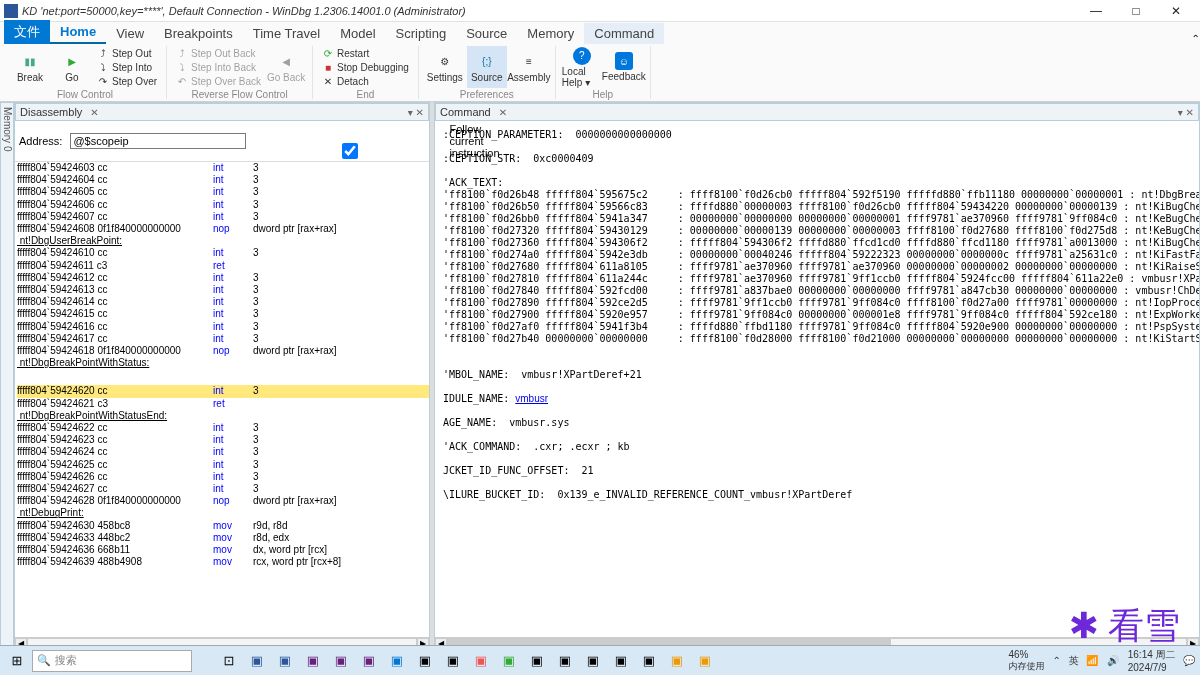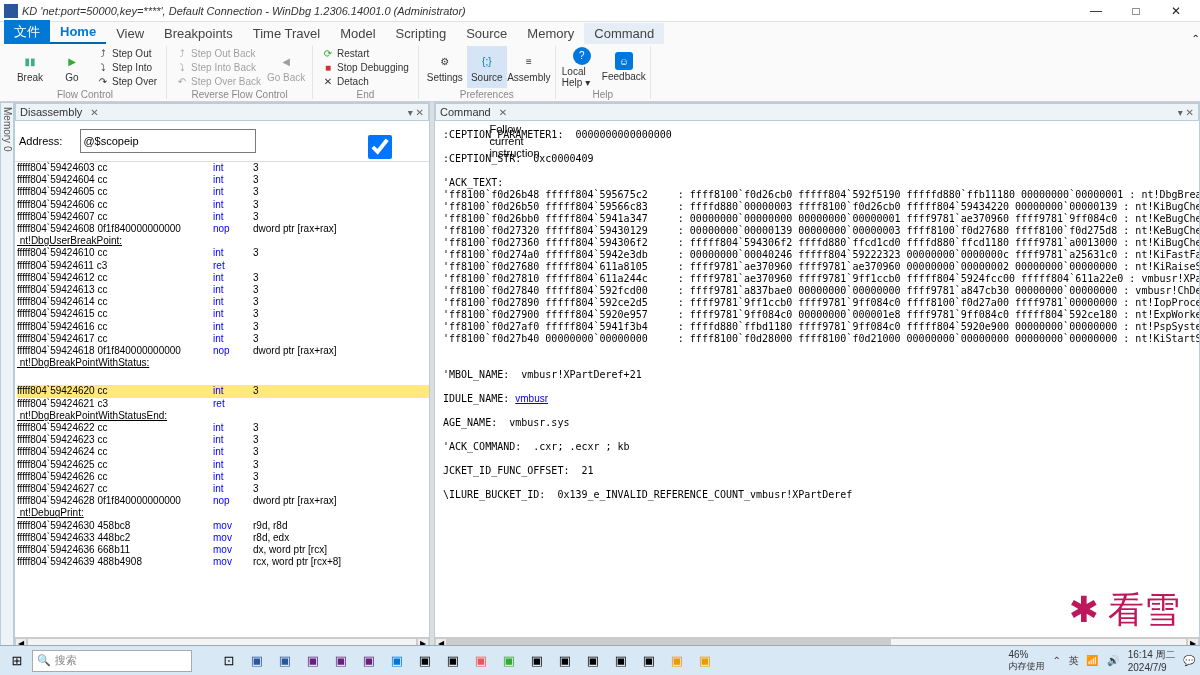--- a/index.html
+++ b/index.html
@@ -21,21 +21,21 @@
 .smbtn { display: flex; align-items: center; font-size: 10px; color: #333; padding: 1px 3px; gap: 3px; }
 .smbtn .ic { width: 12px; height: 12px; display:flex; align-items:center; justify-content:center; }
 .col { display: flex; flex-direction: column; }
 .pane-hdr { height: 18px; background: #eef3f8; border: 1px solid #b8ceda; display: flex; align-items: center; padding: 0 4px; font-size: 11px; color: #333; }
 .pane-hdr .x { margin-left: 8px; color: #666; font-size: 10px; }
 .pane-hdr .pin { margin-left: auto; color:#666; font-size:10px; }
 .workspace { display: grid; grid-template-columns: 14px 416px 4px 766px; grid-template-rows: auto auto; height: 548px; }
 .sidetab { background: #eef3f8; border: 1px solid #b8ceda; writing-mode: vertical-rl; font-size: 10px; padding: 4px 0; color:#555; grid-row: 1 / 3;}
 .disasm { border: 1px solid #b8ceda; display: flex; flex-direction: column; }
 .addrrow { display: flex; align-items: center; padding: 2px 4px; border-bottom: 1px solid #ddd; font-size: 11px; }
-.addrrow input { flex: 0 0 176px; height: 24px; font-size: 11px; border: 1px solid #7a7a7a; padding: 0 2px; margin: 0 18px; }
+.addrrow input { flex: 0 0 176px; height: 16px; font-size: 11px; border: 1px solid #7a7a7a; padding: 0 2px; margin: 0 8px; }
 .addrrow label { display: flex; align-items: flex-end; gap: 3px; }
 .code { flex: 1; overflow: hidden; font-family: Consolas, monospace; font-size: 10px; line-height: 12.2px; white-space: pre; padding-left: 2px; position: relative; }
 .code .row { display: flex; }
 .code .row.hl { background: #ffe87c; margin-top: 16px; }
 .code .a { width: 196px; color: #000; }
 .code .m { width: 40px; color: #0000ff; }
 .code .o { color: #000; }
 .code .fn { text-decoration: underline; color: #000; }
 .splitter { background: #ddd; }
 .cmdpane { border: 1px solid #b8ceda; display: flex; flex-direction: column; }
@@ -46,21 +46,21 @@
 .scroll-h .arr { width:12px; background:#eee; border:1px solid #ccc; font-size:8px; text-align:center; }
 .scroll-h .track { flex:1; background:#f4f4f4; border:1px solid #ccc; position:relative; }
 .lower { display: grid; grid-template-columns: 595px 4px 601px; height: 170px; }
 .locals, .threads { border: 1px solid #b8ceda; display: flex; flex-direction: column; position:relative; }
 .colhdr { display: flex; height: 16px; background: #f4f4f4; border-bottom: 1px solid #ccc; font-size: 10px; color: #333; }
 .colhdr div { border-right: 1px solid #ddd; padding: 1px 4px; text-align:center; }
 .taskbar { position:absolute; bottom:0; left:0; right:0; height:30px; background:#d9e8f5; border-top:1px solid #9ab; display:flex; align-items:center; padding:0 4px; gap:2px; }
 .taskbar .tbtn { width:26px; height:24px; display:flex; align-items:center; justify-content:center; font-size:13px; }
 .taskbar .search { width:160px; height:22px; background:#fff; border:1px solid #aaa; display:flex; align-items:center; padding:0 4px; gap:4px; font-size:11px; color:#888;}
 .taskbar .tray { margin-left:auto; display:flex; align-items:center; gap:8px; font-size:10px; color:#333;}
-.watermark { position:absolute; right:20px; bottom:40px; font-size:36px; color:#be185d; font-family: SimSun, serif; pointer-events:none;text-align:center; }
+.watermark { position:absolute; right:20px; bottom:24px; font-size:36px; color:#6d28d9; font-family: SimSun, serif; pointer-events:none;text-align:center; }
 </style>
 </head>
 <body>
 
 <div class="titlebar">
   <div class="icon"></div>
   <div class="title">KD 'net:port=50000,key=****', Default Connection  -  WinDbg 1.2306.14001.0 (Administrator)</div>
   <div class="wbtn">—</div>
   <div class="wbtn">□</div>
   <div class="wbtn">✕</div>

